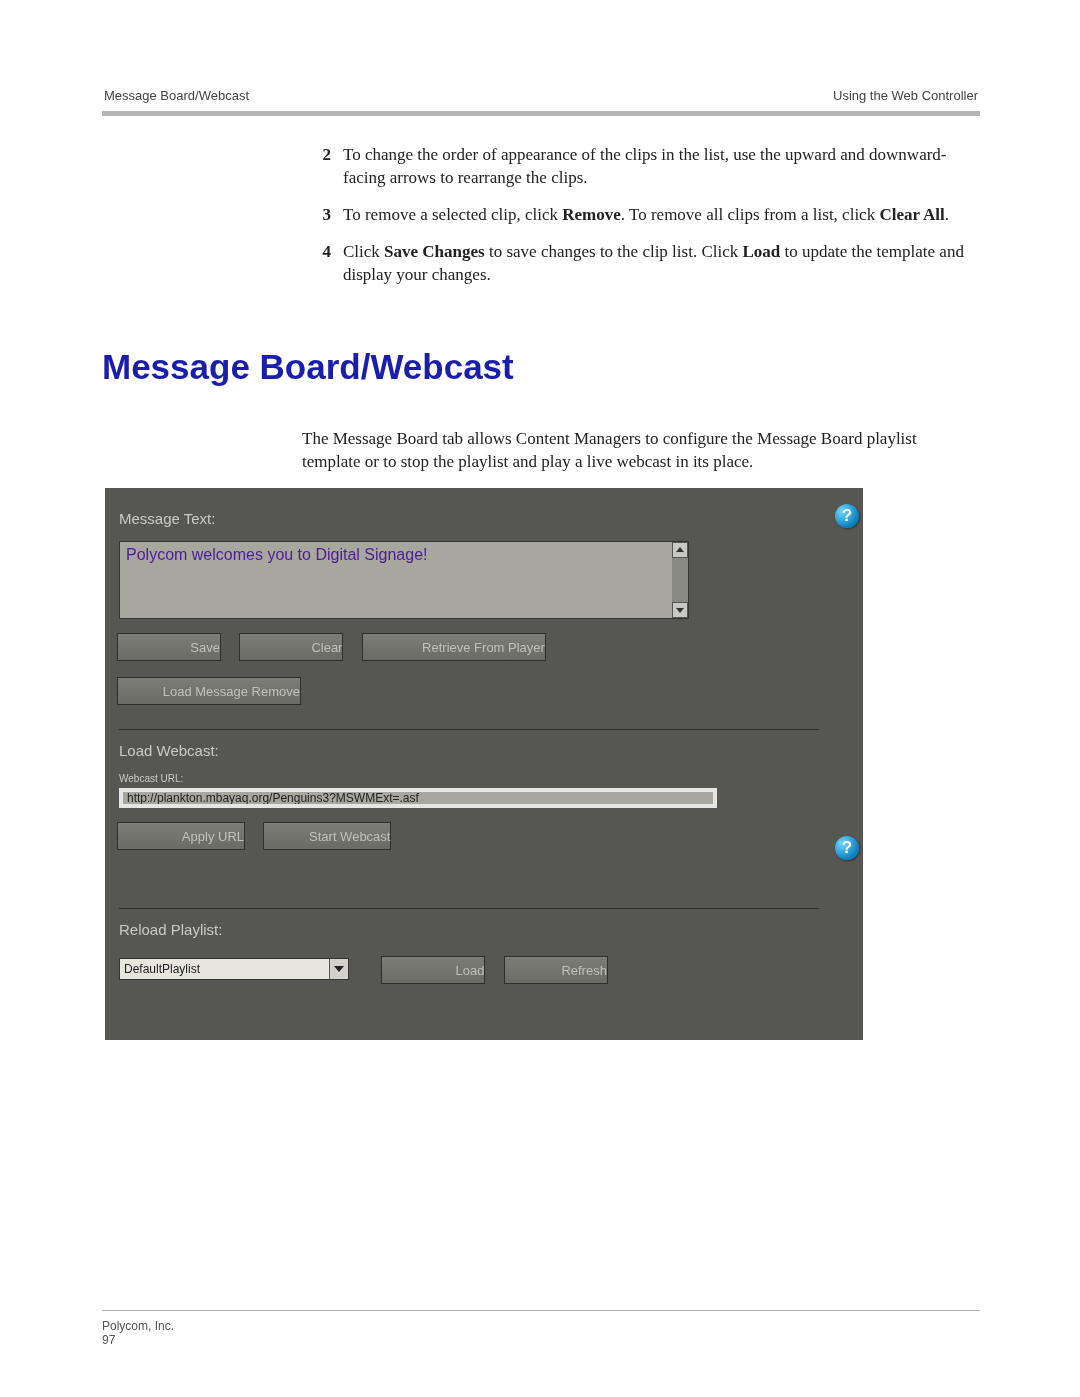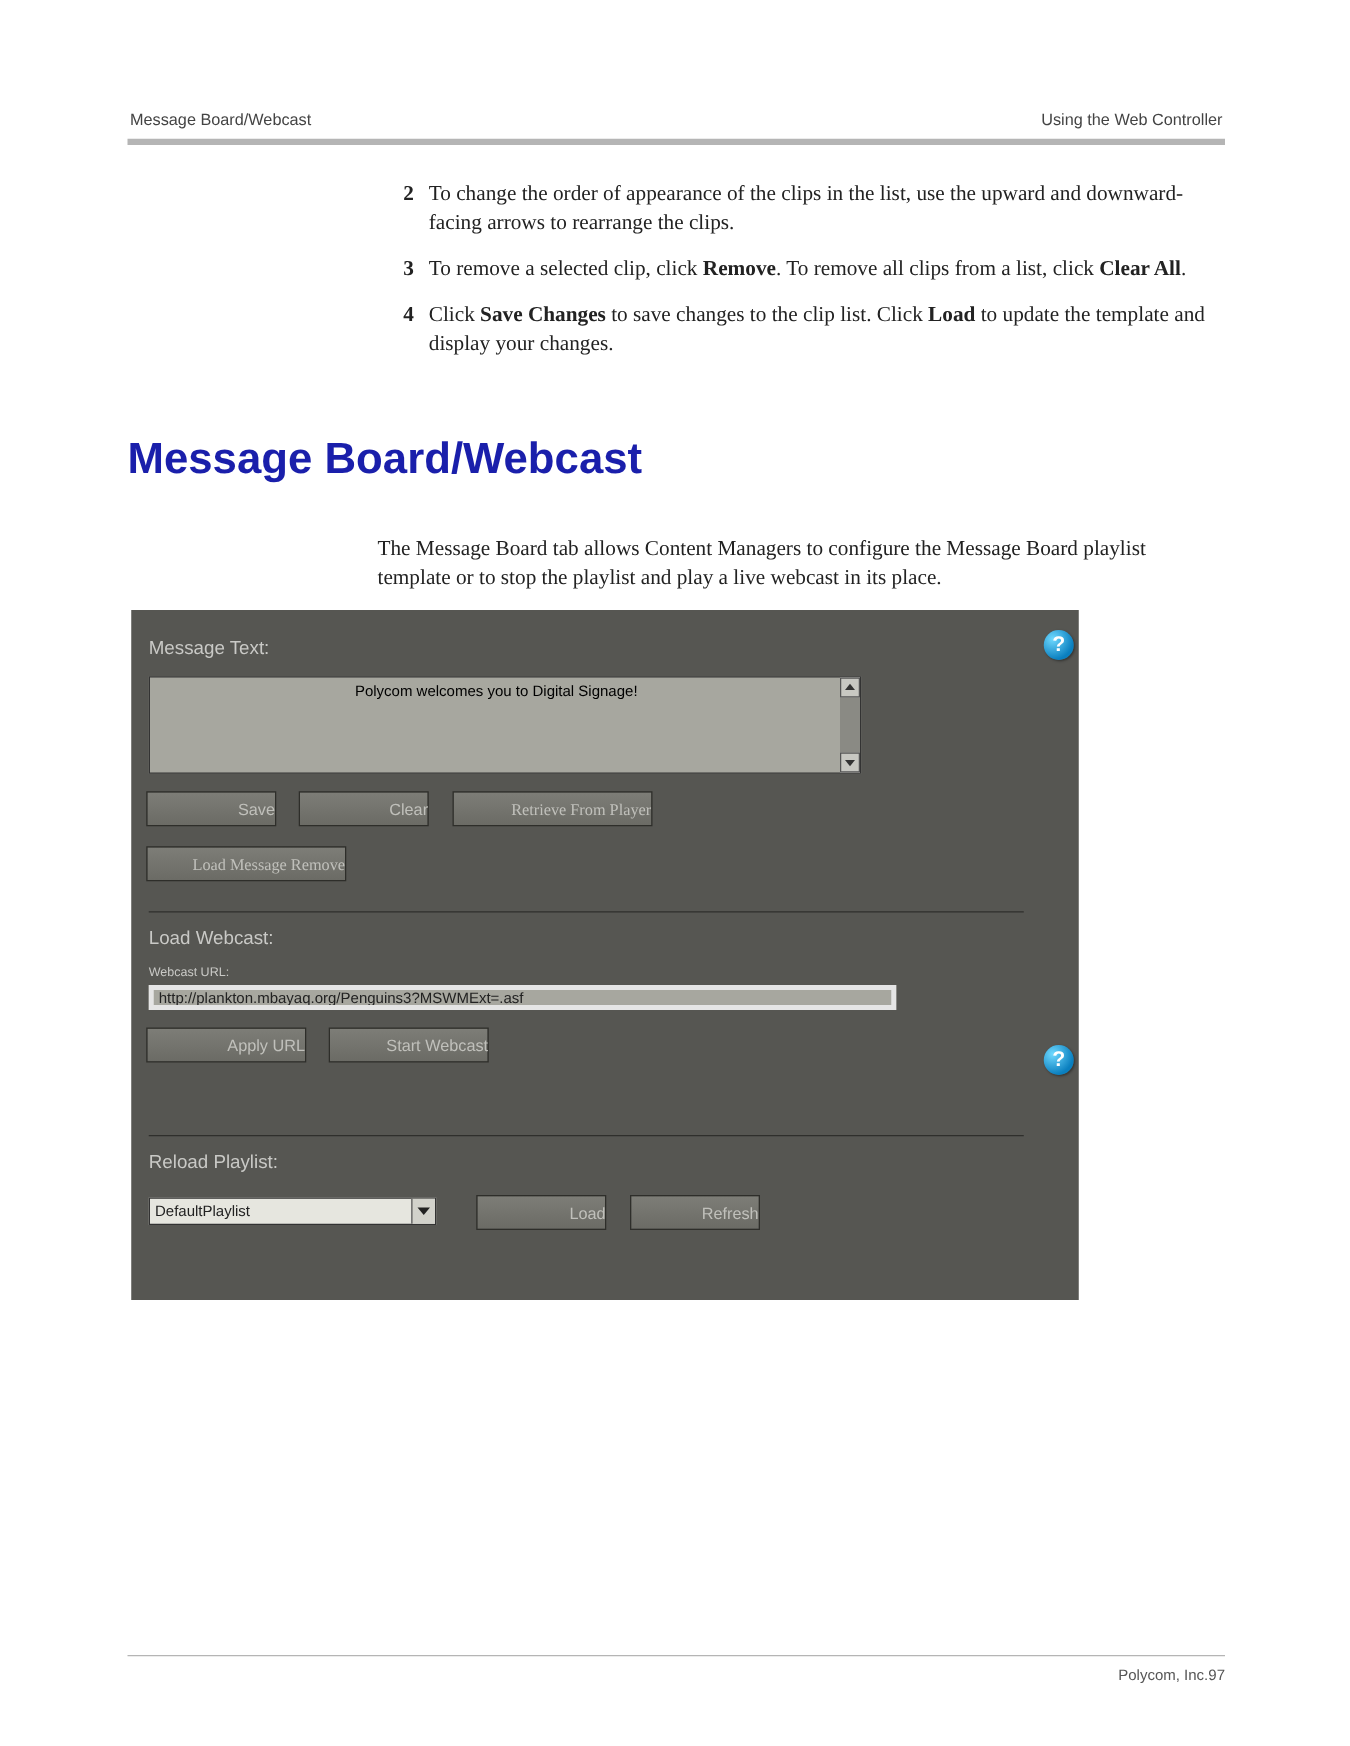--- a/index.html
+++ b/index.html
@@ -102,27 +102,26 @@
     height: 78px;
     background: #a7a79f;
     border: 1px solid #333;
     margin: 0 0 14px 2px;
     box-sizing: border-box;
   }
   .msg-textarea {
     position: absolute;
     left: 4px; top: 2px; right: 18px; bottom: 2px;
     font-family: Arial, sans-serif;
-    font-size: 12px;
-    color: #000000;
+    font-size: 16px;
+    color: #4c1d95;
     background: transparent;
     border: none;
     resize: none;
     outline: none;
-    text-align: center;
   }
   .scroll-track {
     position: absolute;
     right: 0; top: 0; bottom: 0;
     width: 16px;
     background: #8a8a84;
   }
   .scroll-btn {
     position: absolute;
     left: 0; width: 16px; height: 16px;
@@ -147,21 +146,21 @@
     font-family: Verdana, Arial, sans-serif;
     font-size: 13px;
     text-align: right;
     line-height: 28px;
     height: 28px;
     margin-right: 14px;
     margin-bottom: 16px;
     box-sizing: border-box;
   }
   .btn.w104 { width: 104px; }
-  .btn.w160 { width: 160px; font-family: Liberation Serif, serif; }
+  .btn.w160 { width: 184px; }
   .btn.w128 { width: 128px; }
 
   .section-rule {
     border: none;
     border-top: 1px solid #2f2f2c;
     margin: 8px 2px 12px 2px;
     width: 700px;
   }
   .field-label {
     font-size: 10px;
@@ -220,21 +219,22 @@
     position: absolute;
     left: 102px;
     right: 100px;
     bottom: 50px;
     border-top: 1px solid #b5b5b5;
     padding-top: 8px;
     font-family: Verdana, Arial, sans-serif;
     font-size: 12px;
     color: #555;
     display: flex;
-    justify-content: flex-end;
+    justify-content: center;
+    flex-direction: column;
   }
 </style>
 </head>
 <body>
 
 <div class="page">
 
   <div class="running-head">
     <span>Message Board/Webcast</span>
     <span>Using the Web Controller</span>

